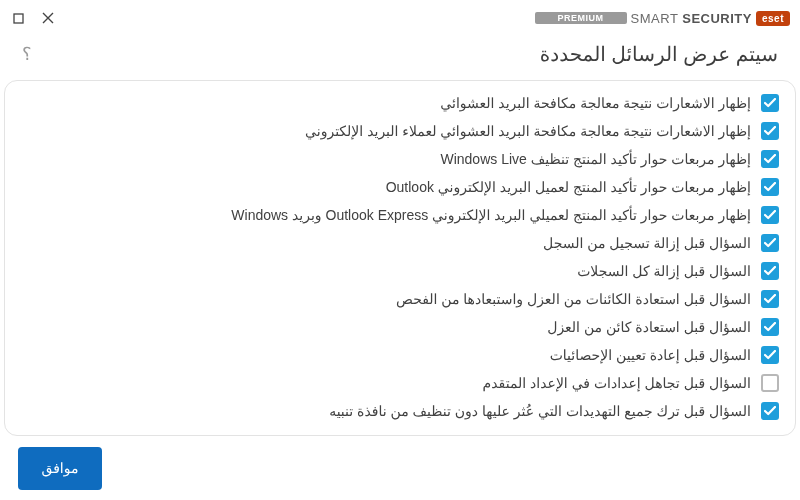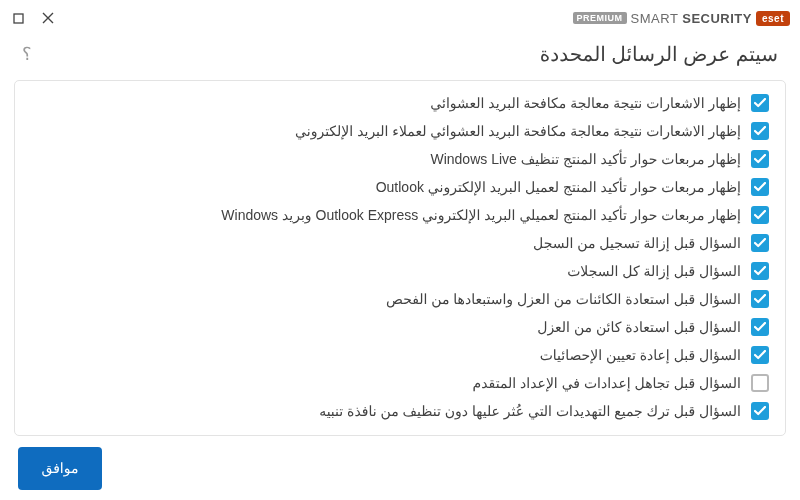--- a/index.html
+++ b/index.html
@@ -19,34 +19,34 @@
   .win-btn { width: 16px; height: 16px; display: flex; align-items: center; justify-content: center; color: #444; cursor: pointer; }
   .brand { display: flex; align-items: center; gap: 4px; }
   .brand-badge {
     background: #c2410c; color: #fff; font-size: 10px; font-weight: 700;
     padding: 2px 6px; border-radius: 3px; letter-spacing: 0.5px;
   }
   .brand-name { color: #6b6b6b; font-size: 13px; letter-spacing: 0.5px; }
   .brand-name b { color: #555; font-weight: 600; }
   .brand-tier {
     background: #9a9a9a; color: #fff; font-size: 9px; font-weight: 700;
-    padding: 1px 4px; border-radius: 2px; letter-spacing: 0.5px;
+    padding: 1px 23px; border-radius: 2px; letter-spacing: 0.5px;
   }
 
   
   .heading-row {
     display: flex; align-items: center; justify-content: space-between;
     padding: 6px 22px 14px 22px;
   }
   .heading { font-size: 20px; color: #3d3d3d; font-weight: 400; }
   .help-icon { color: #9a9a9a; font-size: 18px; cursor: pointer; }
 
   
   .list-wrap {
-    flex: 1; margin: 0 14px; border: 1px solid #e3e3e3; border-radius: 5px;
+    flex: 1; margin: 0 4px; border: 1px solid #e3e3e3; border-radius: 13px;
     overflow: hidden; position: relative; background: #fff;
   }
   .list-scroll {
     position: absolute; inset: 0; overflow-y: auto; padding: 8px 12px 8px 4px;
     direction: ltr; 
   }
   .list-inner { direction: rtl; }
   .row {
     display: flex; align-items: center; gap: 10px;
     padding: 5px 4px; font-size: 14px; color: #414141;

